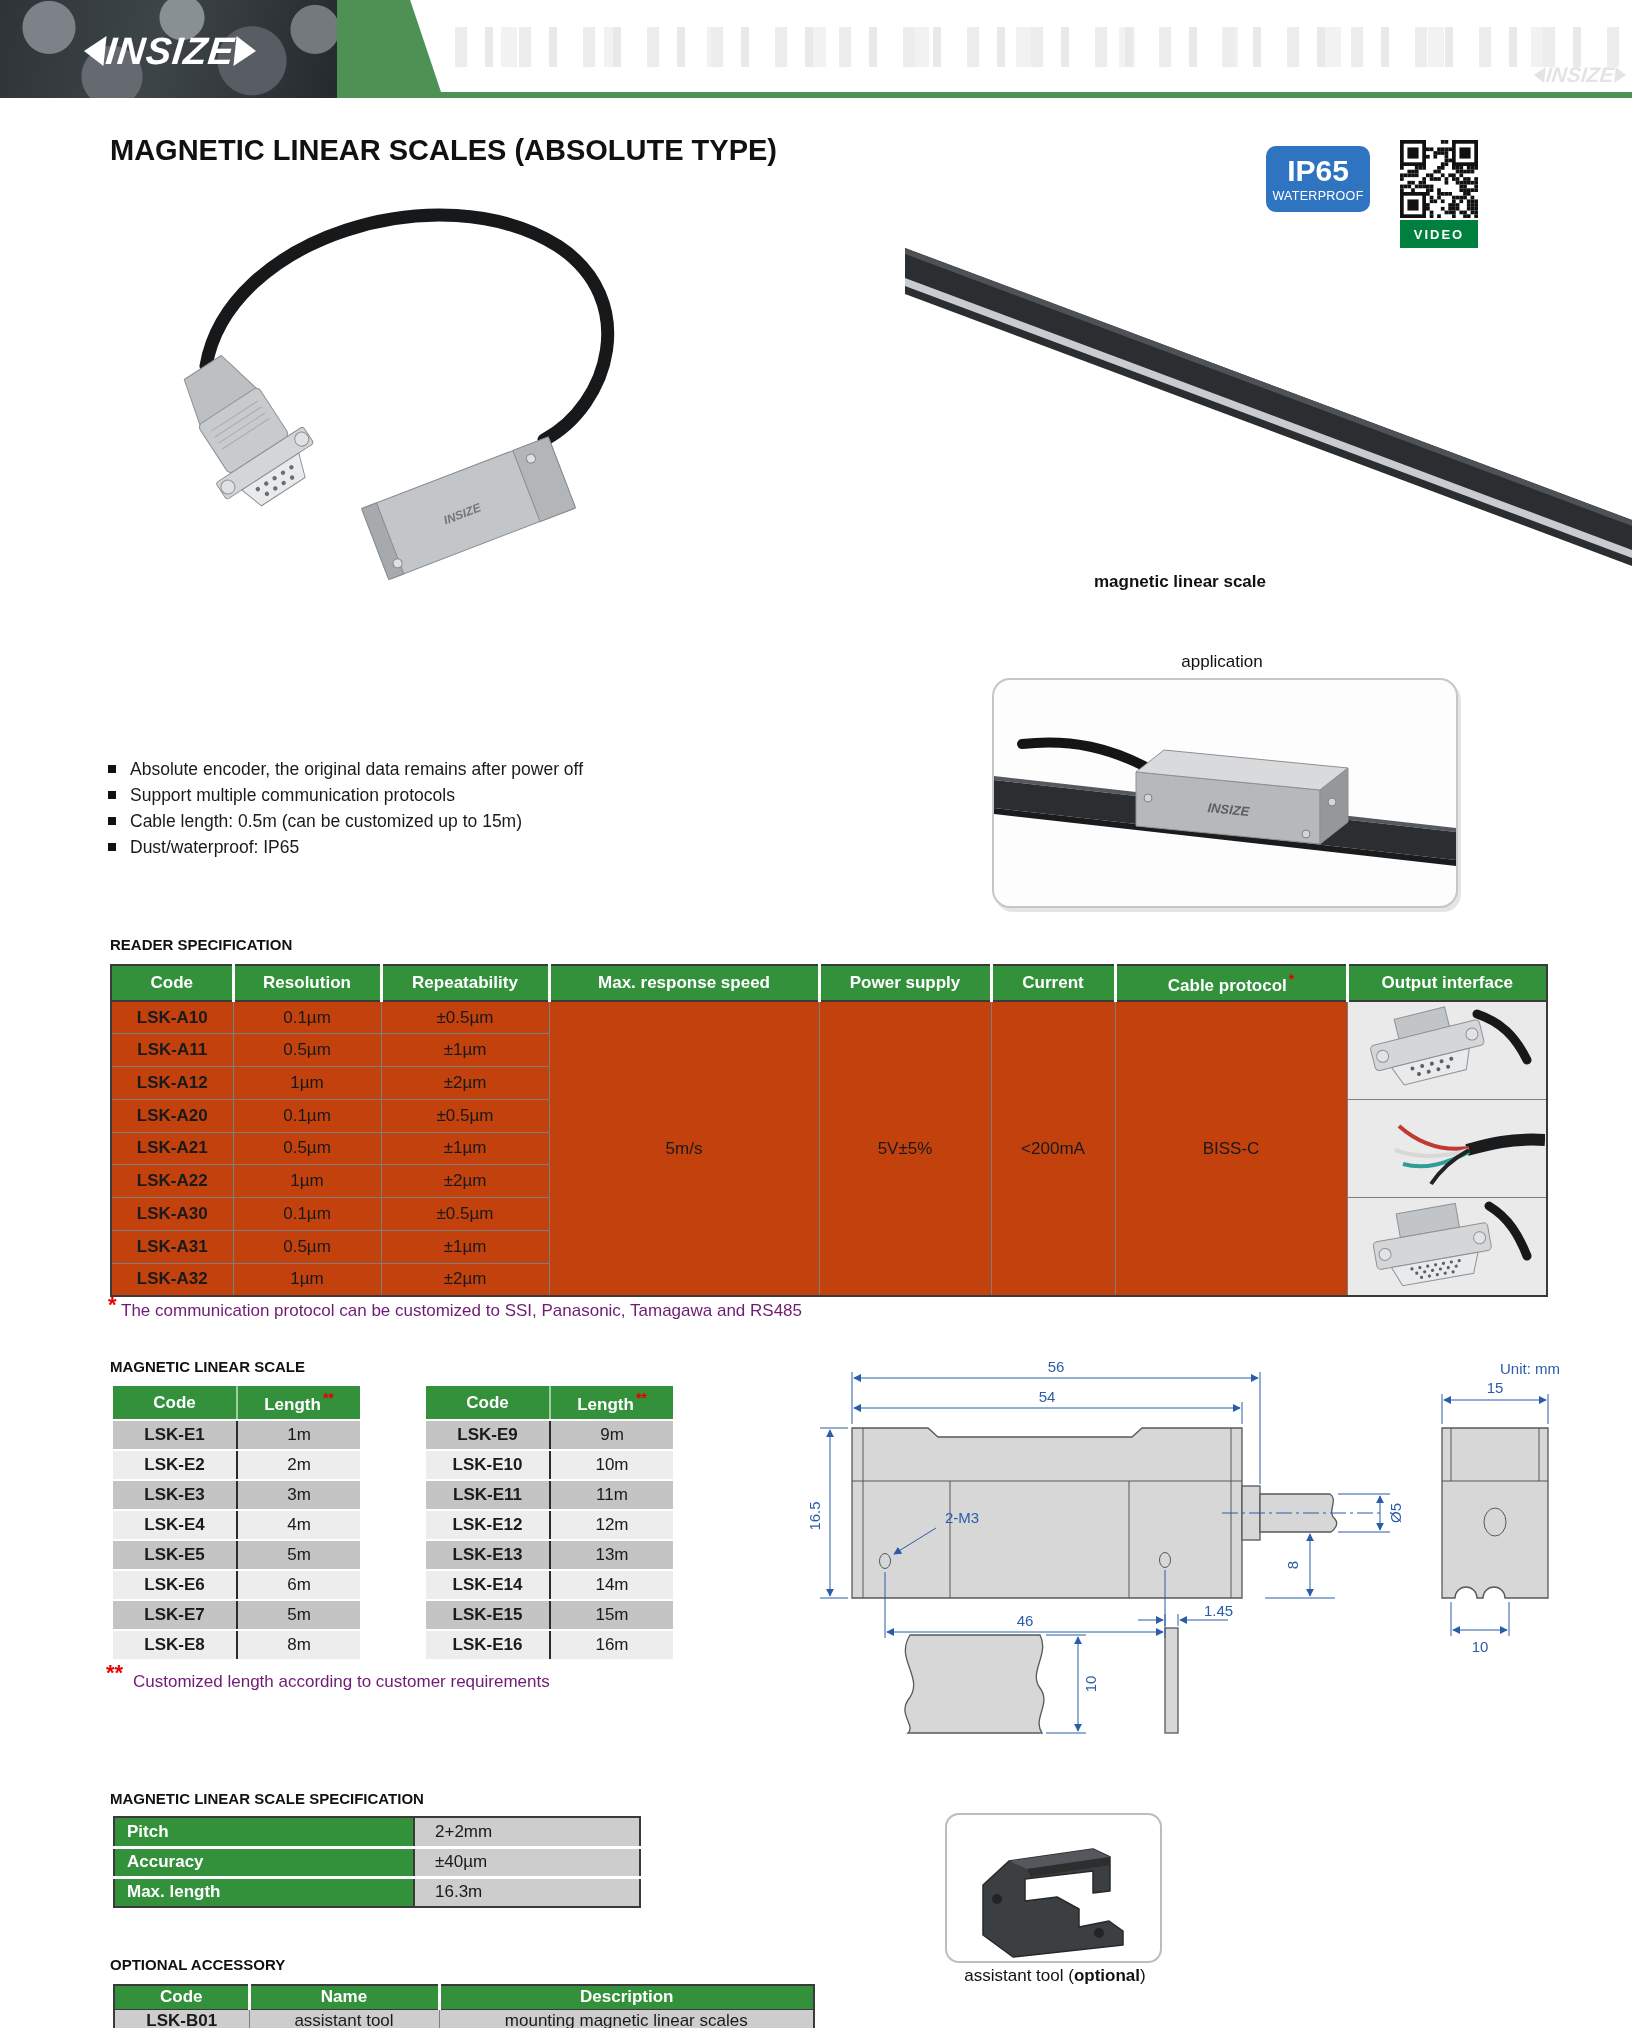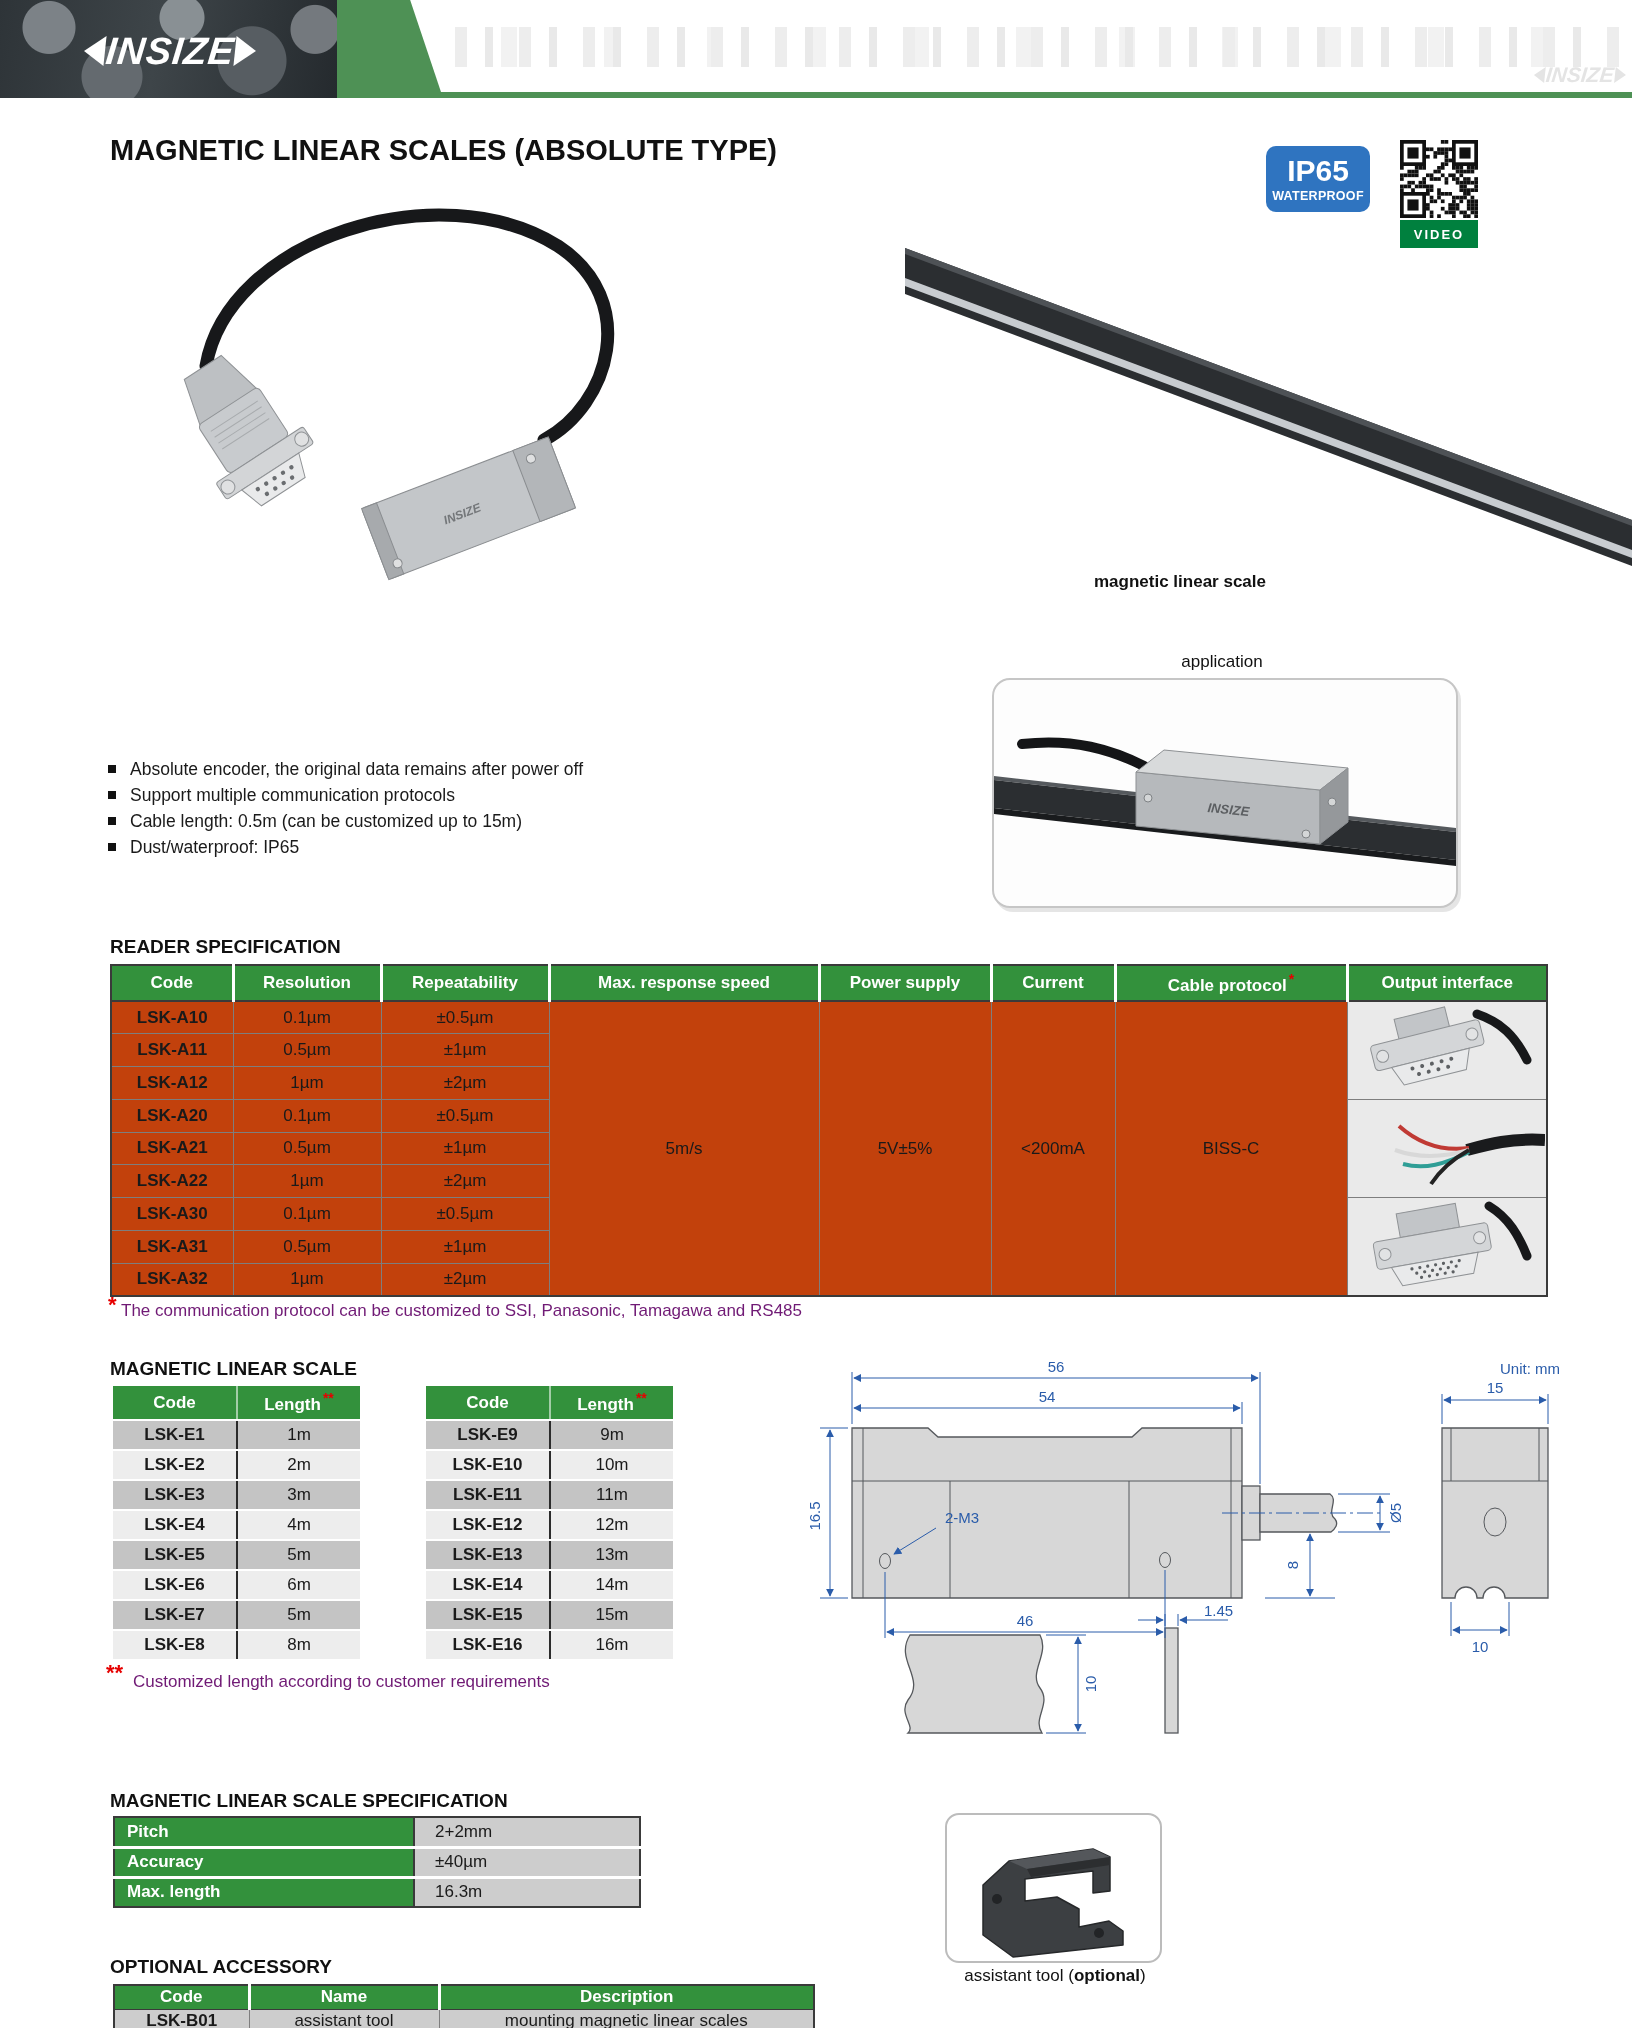--- a/index.html
+++ b/index.html
@@ -31,42 +31,42 @@
   .watermark .tri{border-top-width:8px;border-bottom-width:8px}
   .watermark .tri-l{border-right:11px solid #e4e4e4}
   .watermark .tri-r{border-left:11px solid #e4e4e4}
   .wm-text{font-size:21px;font-weight:bold;font-style:italic;color:#e4e4e4;line-height:1}
 
   
   .page-title{position:absolute;left:110px;top:134px;font-size:29px;font-weight:bold;color:#111}
   .ip-badge{position:absolute;left:1266px;top:146px;width:104px;height:66px;background:#2f74c0;border-radius:10px;
      display:flex;flex-direction:column;align-items:center;justify-content:center;color:#fff}
   .ip-badge .l1{font-size:30px;font-weight:bold;line-height:1}
-  .ip-badge .l2{font-size:12.5px;font-weight:bold;margin-top:3px;letter-spacing:.3px}
+  .ip-badge .l2{font-size:12.5px;font-weight:normal;margin-top:3px;letter-spacing:.3px}
   .qr{position:absolute;left:1400px;top:140px;width:78px;height:78px;background:#fff}
   .video-bar{position:absolute;left:1400px;top:220px;width:78px;height:28px;background:#00803e;color:#fff;
      font-size:13px;font-weight:bold;letter-spacing:2px;display:flex;align-items:center;justify-content:center}
 
   
   .reader-photo{position:absolute;left:140px;top:190px}
   .caption{position:absolute;text-align:center;font-size:17px;color:#111}
   .cap-reader{left:285px;top:634px;width:280px;font-weight:bold;line-height:27px}
   .scale-bar{position:absolute;left:870px;top:228px}
   .cap-scale{left:1030px;top:572px;width:300px;font-weight:bold}
   .cap-app{left:1122px;top:652px;width:200px}
   .app-frame{position:absolute;left:992px;top:678px;width:466px;height:230px;background:#fdfdfd;
      border:2px solid #c6c6c6;border-radius:18px;overflow:hidden;box-shadow:3px 4px 0 rgba(0,0,0,.10)}
 
   
   .features{position:absolute;left:108px;top:756px;list-style:none}
   .features li{position:relative;padding-left:22px;line-height:26px;font-size:17.5px}
   .features .sq{position:absolute;left:0;top:9px;width:8px;height:8px;background:#111}
 
   
-  .sec-title{position:absolute;font-size:19px;font-weight:bold;color:#111}
+  .sec-title{position:absolute;font-size:15px;font-weight:bold;color:#111}
   .fstar{position:absolute;color:#e60000;font-weight:bold;font-size:22px;line-height:1}
   .ftext{position:absolute;font-size:17px;color:#701a75}
 
   
   table{border-collapse:collapse;table-layout:fixed}
   .rspec{position:absolute;left:110px;top:964px;width:1436px;border:2px solid #3a3a3a}
   .rspec th{background:#33913c;color:#fff;font-size:17px;font-weight:bold;height:36px;
      border-right:3px solid #fff;border-bottom:2px solid #3a3a3a;text-align:center}
   .rspec th:last-child{border-right:none}
   .rspec td{background:#c2410c;height:32px;text-align:center;font-size:17px;border:1px solid #7e7e7e}

